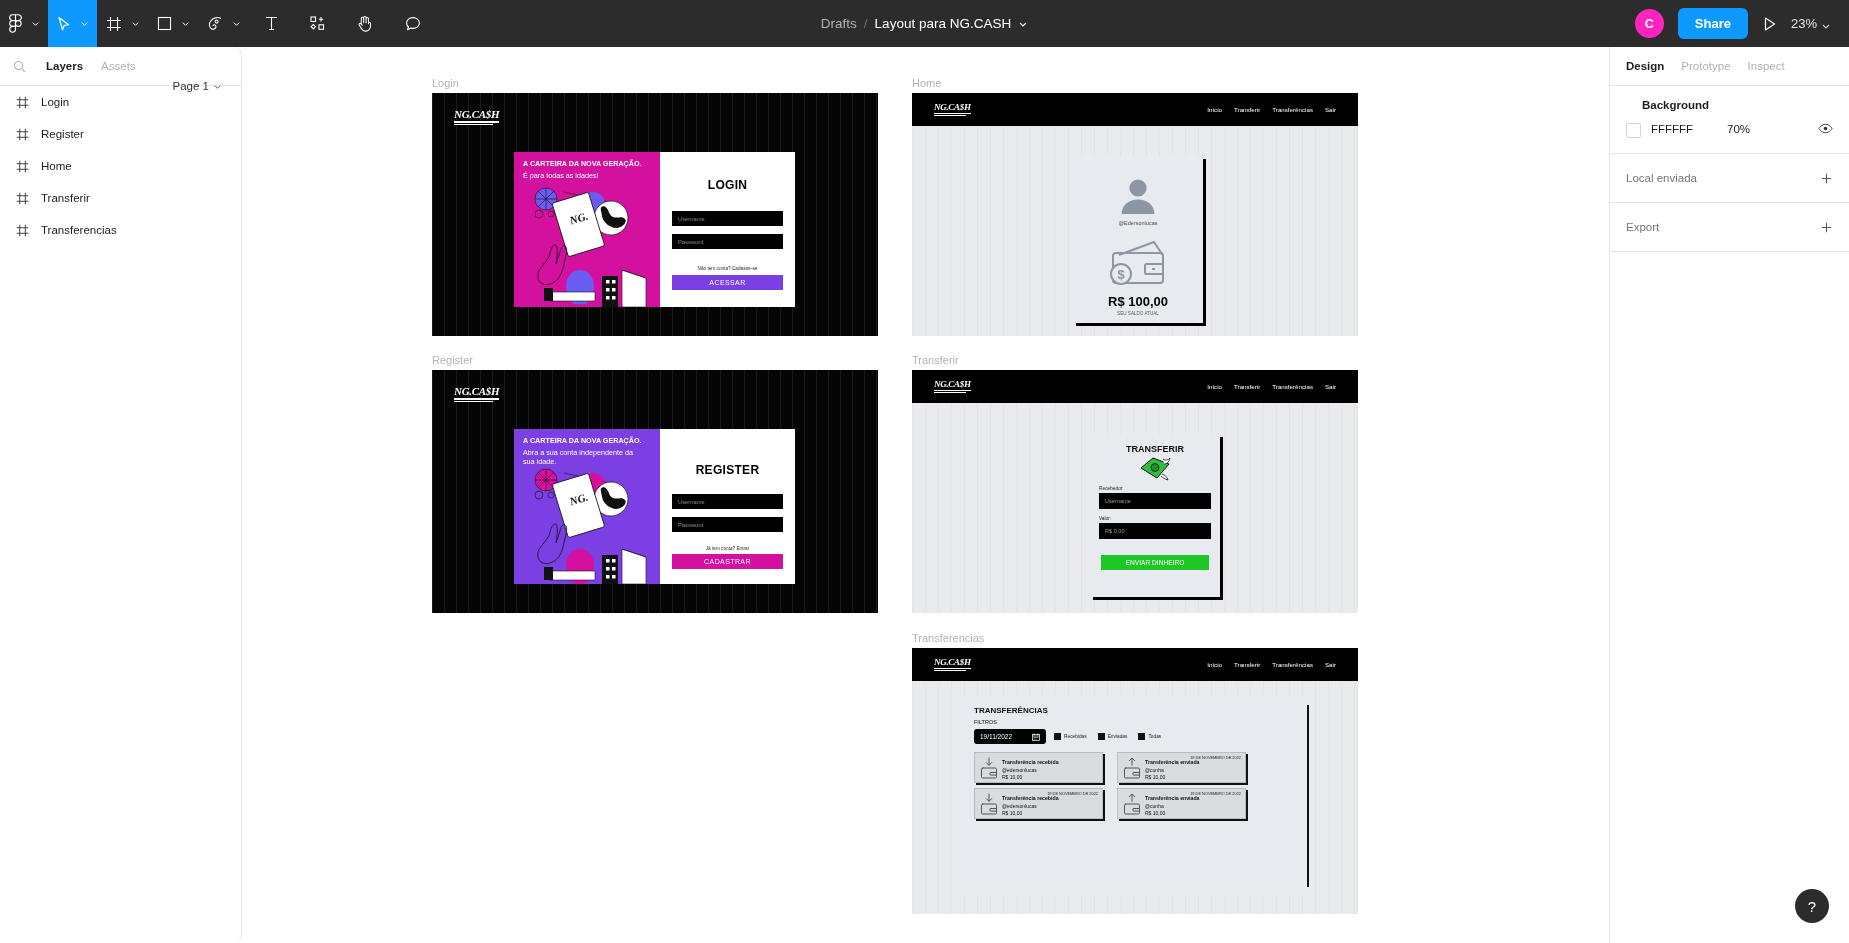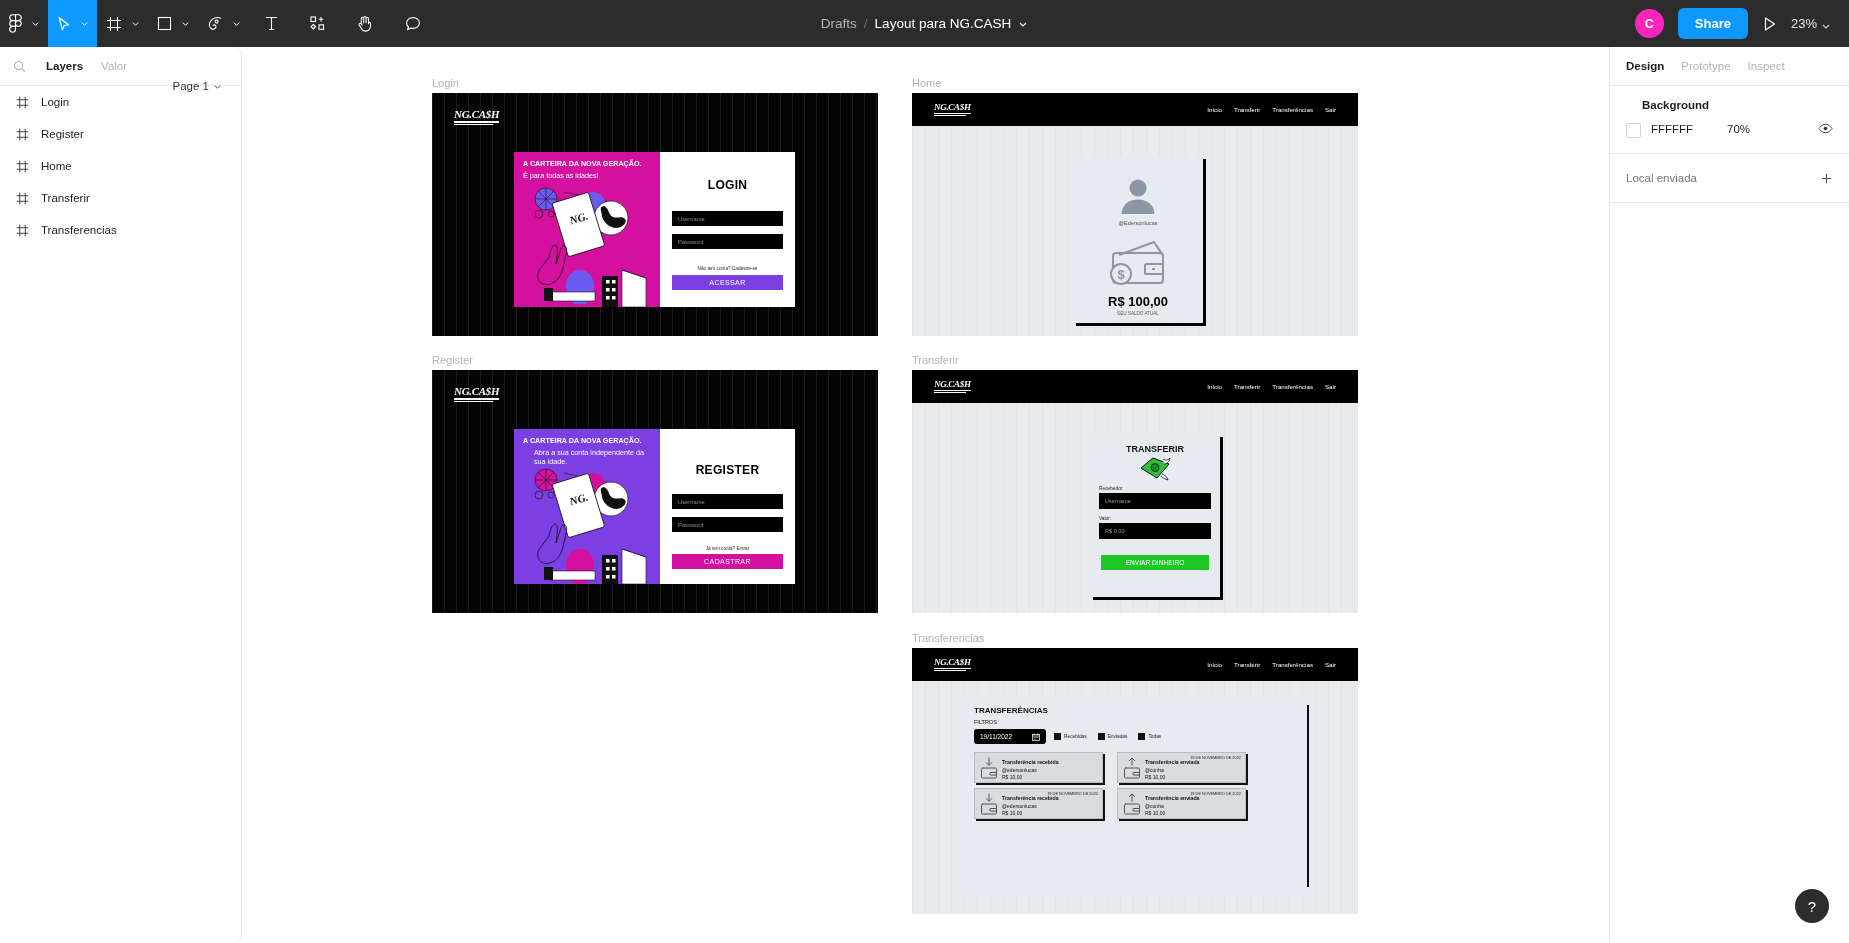--- a/index.html
+++ b/index.html
@@ -405,21 +405,21 @@
 
 <div id="left-panel">
   <div id="lp-tabs">
     <span id="lp-search-icon">
       <svg width="13" height="13" viewBox="0 0 14 14">
         <circle cx="6" cy="6" r="4.4" fill="none" stroke="#b3b3b3" stroke-width="1.2"></circle>
         <path d="M9.3 9.3l3.1 3.1" stroke="#b3b3b3" stroke-width="1.2" stroke-linecap="round"></path>
       </svg>
     </span>
     <span class="lp-tab sel">Layers</span>
-    <span class="lp-tab">Valor</span>
+    <span class="lp-tab">Assets</span>
     <span id="lp-page">
       <span>Page 1</span>
       <svg width="9" height="9" viewBox="0 0 10 10">
           <path d="M2 4l3 3 3-3" stroke="#555" stroke-width="1.1" fill="none"></path>
         </svg>
     </span>
   </div>
 
   <div id="layer-list">
       <div class="layer-row">
@@ -489,20 +489,28 @@
 
   <div class="rp-row-collapsed">
     <span class="lbl">Local enviada</span>
     <span class="plus">
       <svg width="13" height="13" viewBox="0 0 14 14">
         <path d="M7 2v10M2 7h10" stroke="#555" stroke-width="1.1"></path>
       </svg>
     </span>
   </div>
 
+  <div class="rp-row-collapsed">
+    <span class="lbl">Export</span>
+    <span class="plus">
+      <svg width="13" height="13" viewBox="0 0 14 14">
+        <path d="M7 2v10M2 7h10" stroke="#555" stroke-width="1.1"></path>
+      </svg>
+    </span>
+  </div>
 </div>
 
 <div id="canvas">
 
   <div class="frame-wrap" style="left:190px; top:30px; width:446px;">
     <div class="frame-label">Login</div>
     <div class="frame-body" style="width:446px; height:243px;">
       <div class="dark-tex"></div>
 
       <div class="logo" style="position:absolute; left:22px; top:16px;">
@@ -610,21 +618,21 @@
 
       <div class="logo" style="position:absolute; left:22px; top:16px;">
         <span class="lg-text" style="font-size:11px">NG.CA$H</span>
         <span class="lg-rule" style="height:1.5px; width:100%"></span>
         <span class="lg-rule2" style="height:1.2px; width:86%"></span>
       </div>
 
       <div class="auth-card" style="left:82px; top:59px; width:281px; height:155px;">
         <div class="auth-art" style="width:146px; height:155px; background:#7B3FE4;">
           <div class="art-h1" style="font-size:7.2px; top:8px; left:9px; right:6px;">A CARTEIRA DA NOVA GERAÇÃO.</div>
-          <div class="art-h2" style="position:absolute; left:20px; top:19px; right:16px; font-size:7.2px; line-height:1.25;">Abra a sua conta independente da sua idade.</div>
+          <div class="art-h2" style="position:absolute; left:9px; top:19px; right:16px; font-size:7.2px; line-height:1.25;">Abra a sua conta independente da sua idade.</div>
           <svg class="art-shapes" viewBox="0 0 146 155">
             <g stroke="#111" stroke-width="0.6" fill="none">
               <circle cx="32" cy="51" r="11" fill="#D4109E"></circle>
               <path d="M21 51h22M32 40v22M24 43l16 16M40 43L24 59"></path>
               <circle cx="25" cy="66" r="4"></circle>
                 <circle cx="37" cy="66" r="3"></circle>
               <path d="M50 44 L105 56 M58 79 L110 70"></path>
             </g>
             <circle cx="79" cy="56" r="12" fill="#D4109E"></circle>
             <circle cx="97" cy="70" r="17" fill="#fff" stroke="#111" stroke-width="0.7"></circle>

